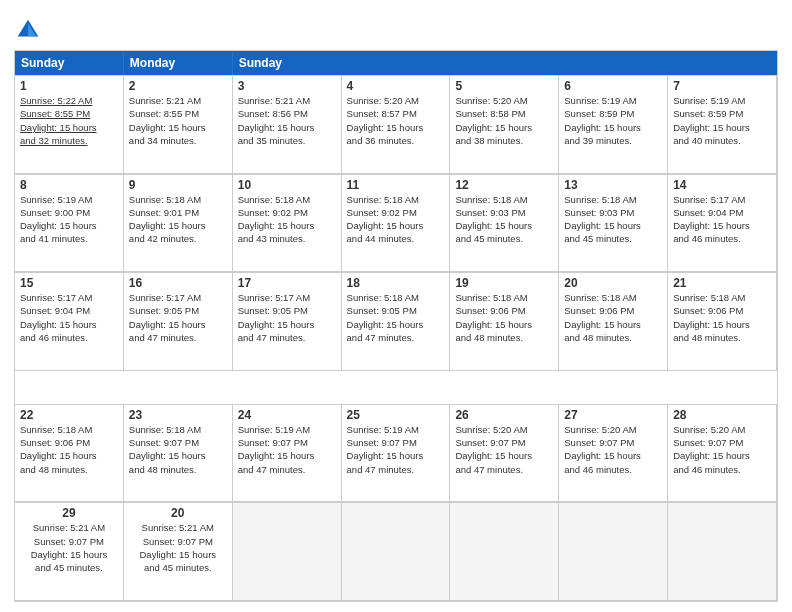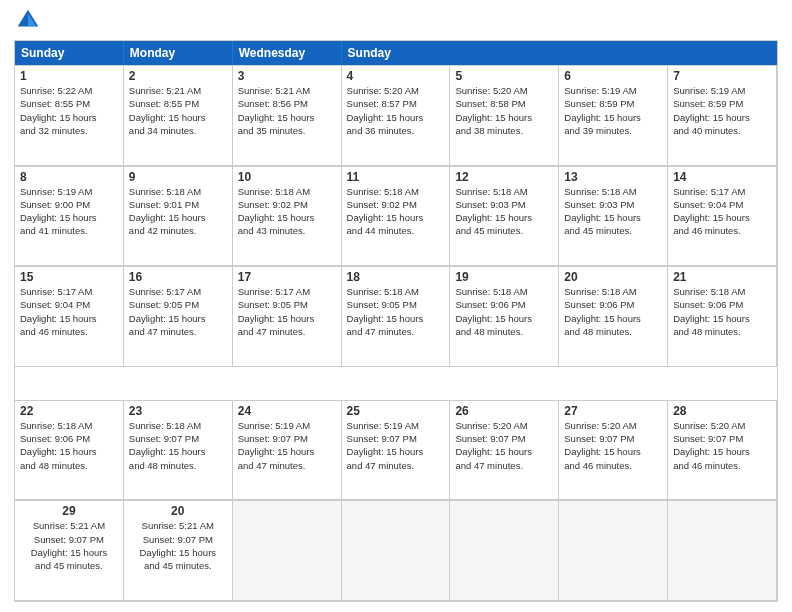--- a/index.html
+++ b/index.html
@@ -7,21 +7,21 @@
       width: 792px;
       height: 612px;
       background: #fff;
       font-family: Arial, sans-serif;
       font-size: 11px;
       overflow: hidden;
     }
     .page {
       width: 792px;
       height: 612px;
-      padding: 6px 14px 10px 14px;
+      padding: 16px 14px 10px 14px;
       display: flex;
       flex-direction: column;
     }
     .header {
       display: flex;
       align-items: flex-start;
       justify-content: space-between;
       margin-bottom: 6px;
     }
     .logo {
@@ -132,28 +132,27 @@
     <div class="title-block">
       <div class="month-title"></div>
       <div class="subtitle"></div>
     </div>
   </div>
 
   <div class="cal-table-wrap">
     <div class="cal-header">
     <div class="cal-header-cell">Sunday</div>
         <div class="cal-header-cell">Monday</div>
-        <div class="cal-header-cell">Wednesday</div>
         <div class="cal-header-cell">Sunday</div>
       </div>
     <div class="cal-rows-wrap">
     <div class="cal-row" style="flex: 1 1 0%;">
           <div class="cal-cell">
             <div class="day-num">1</div>
-            <div class="day-info" style="white-space: pre-line;">Sunrise: 5:22 AM
+            <div class="day-info" style="white-space: pre-line; text-decoration: underline;">Sunrise: 5:22 AM
 Sunset: 8:55 PM
 Daylight: 15 hours
 and 32 minutes.</div>
           </div>
           <div class="cal-cell">
             <div class="day-num">2</div>
             <div class="day-info" style="white-space: pre-line;">Sunrise: 5:21 AM
 Sunset: 8:55 PM
 Daylight: 15 hours
 and 34 minutes.</div>

